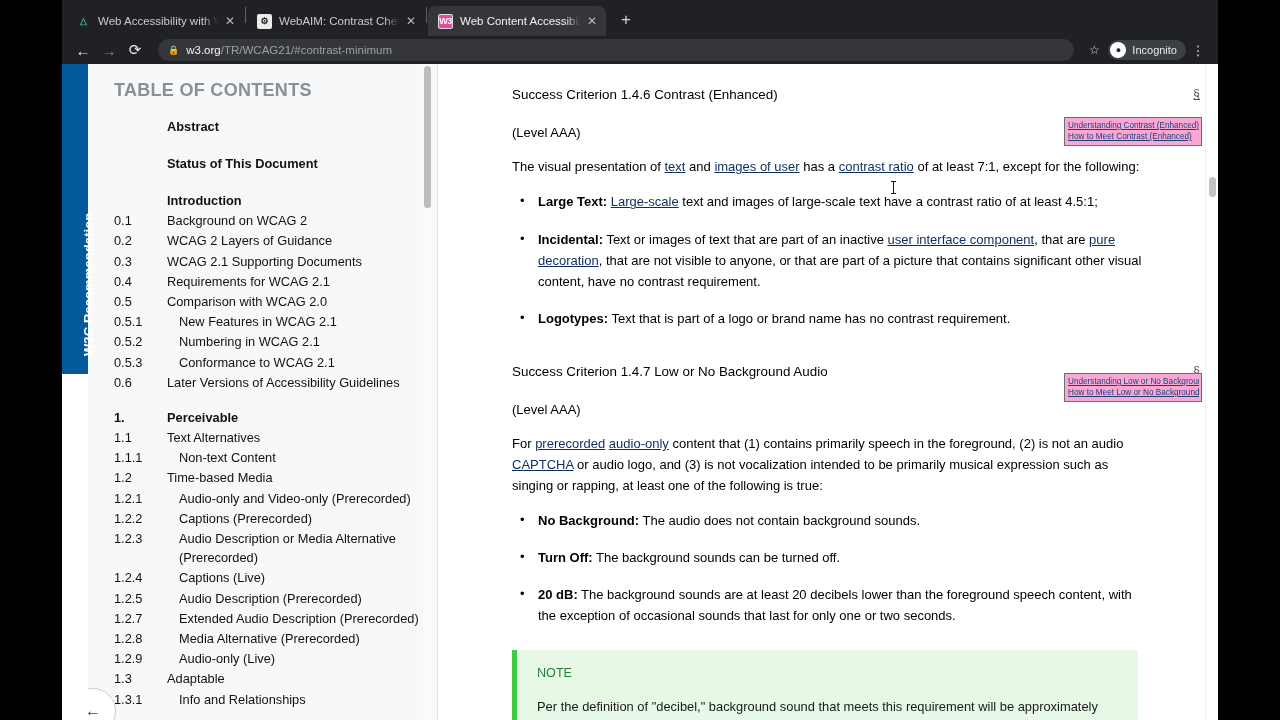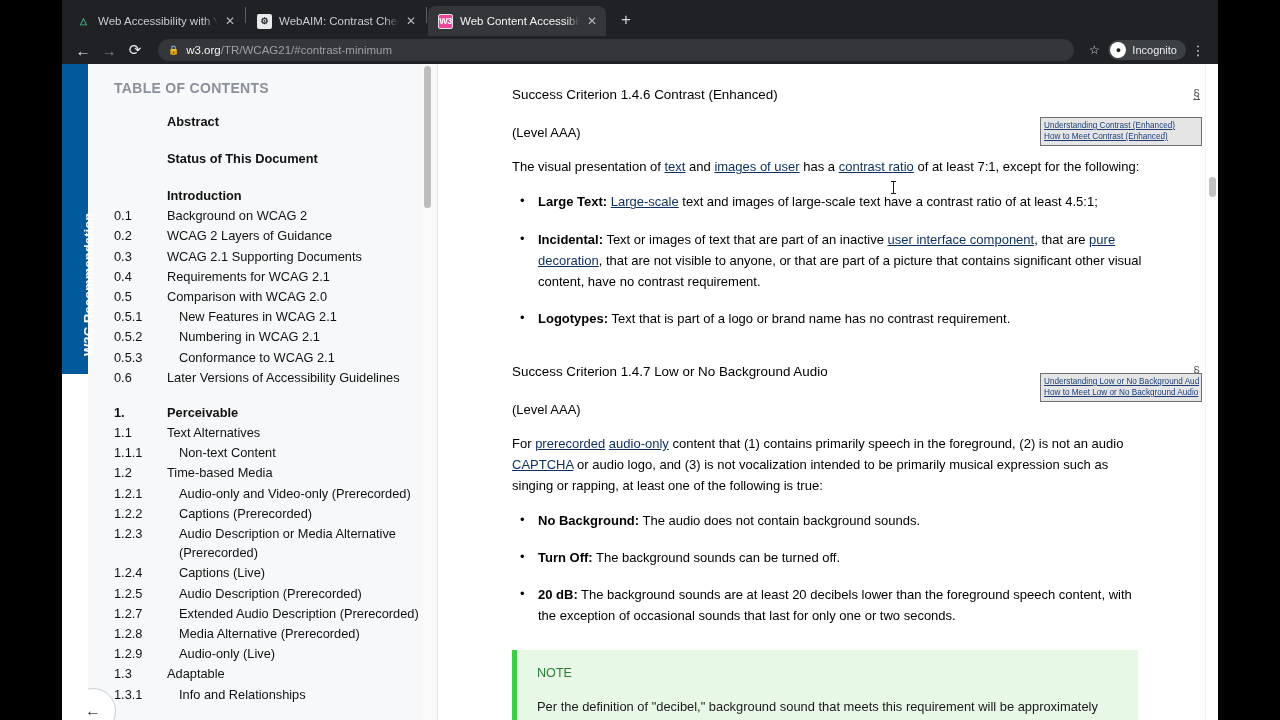--- a/index.html
+++ b/index.html
@@ -109,21 +109,21 @@
     left: 19px; top: 292px; letter-spacing: .1px;
   }
 
   
   .toc {
     position: relative; width: 350px; flex: 0 0 350px; margin-left: 26px;
     background: #f7f8f9; padding: 16px 14px 0 26px; overflow: hidden;
     border-right: 1px solid #e3e5e8;
   }
   .toc-head {
-    font-size: 14px; font-weight: bold; color: #8a9099;
+    font-size: 18px; font-weight: bold; color: #8a9099;
     letter-spacing: .3px; margin-bottom: 18px;
   }
   .toc-list { list-style: none; }
   .toc-row { display: flex; font-size: 12.8px; color: #111; line-height: 1.5;
     margin-bottom: 1px; }
   .toc-row.gap { margin-top: 16px; }
   .toc-num { flex: 0 0 53px; }
   .toc-label { flex: 1 1 auto; }
   .toc-row.bold .toc-label, .toc-row.bold .toc-num { font-weight: bold; }
   .lvl2 .toc-label { padding-left: 12px; }
@@ -169,22 +169,22 @@
     position: relative; font-size: 13px; line-height: 1.62;
     padding-left: 26px; margin-bottom: 16px;
   }
   ul.crit-list li::before {
     content: "•"; position: absolute; left: 8px; top: -1px; font-size: 13px;
   }
   ul.crit-list b { font-weight: bold; }
 
   
   .linkbox {
-    position: absolute; width: 162px; border: 1px solid #6d6f73;
-    background: #e5e5e5; padding: 2px 2px 3px 3px; line-height: 1.35;
+    position: absolute; width: 138px; border: 1px solid #6d6f73;
+    background: #f9a8d4; padding: 2px 2px 3px 3px; line-height: 1.35;
     z-index: 4;
   }
   .linkbox a {
     display: block; font-size: 8.2px; color: #1c3f7a; text-decoration: underline;
     white-space: nowrap; overflow: hidden;
   }
   #linkbox1 { right: 16px; top: 53px; }
   #linkbox2 { right: 16px; top: 309px; }
 
   

